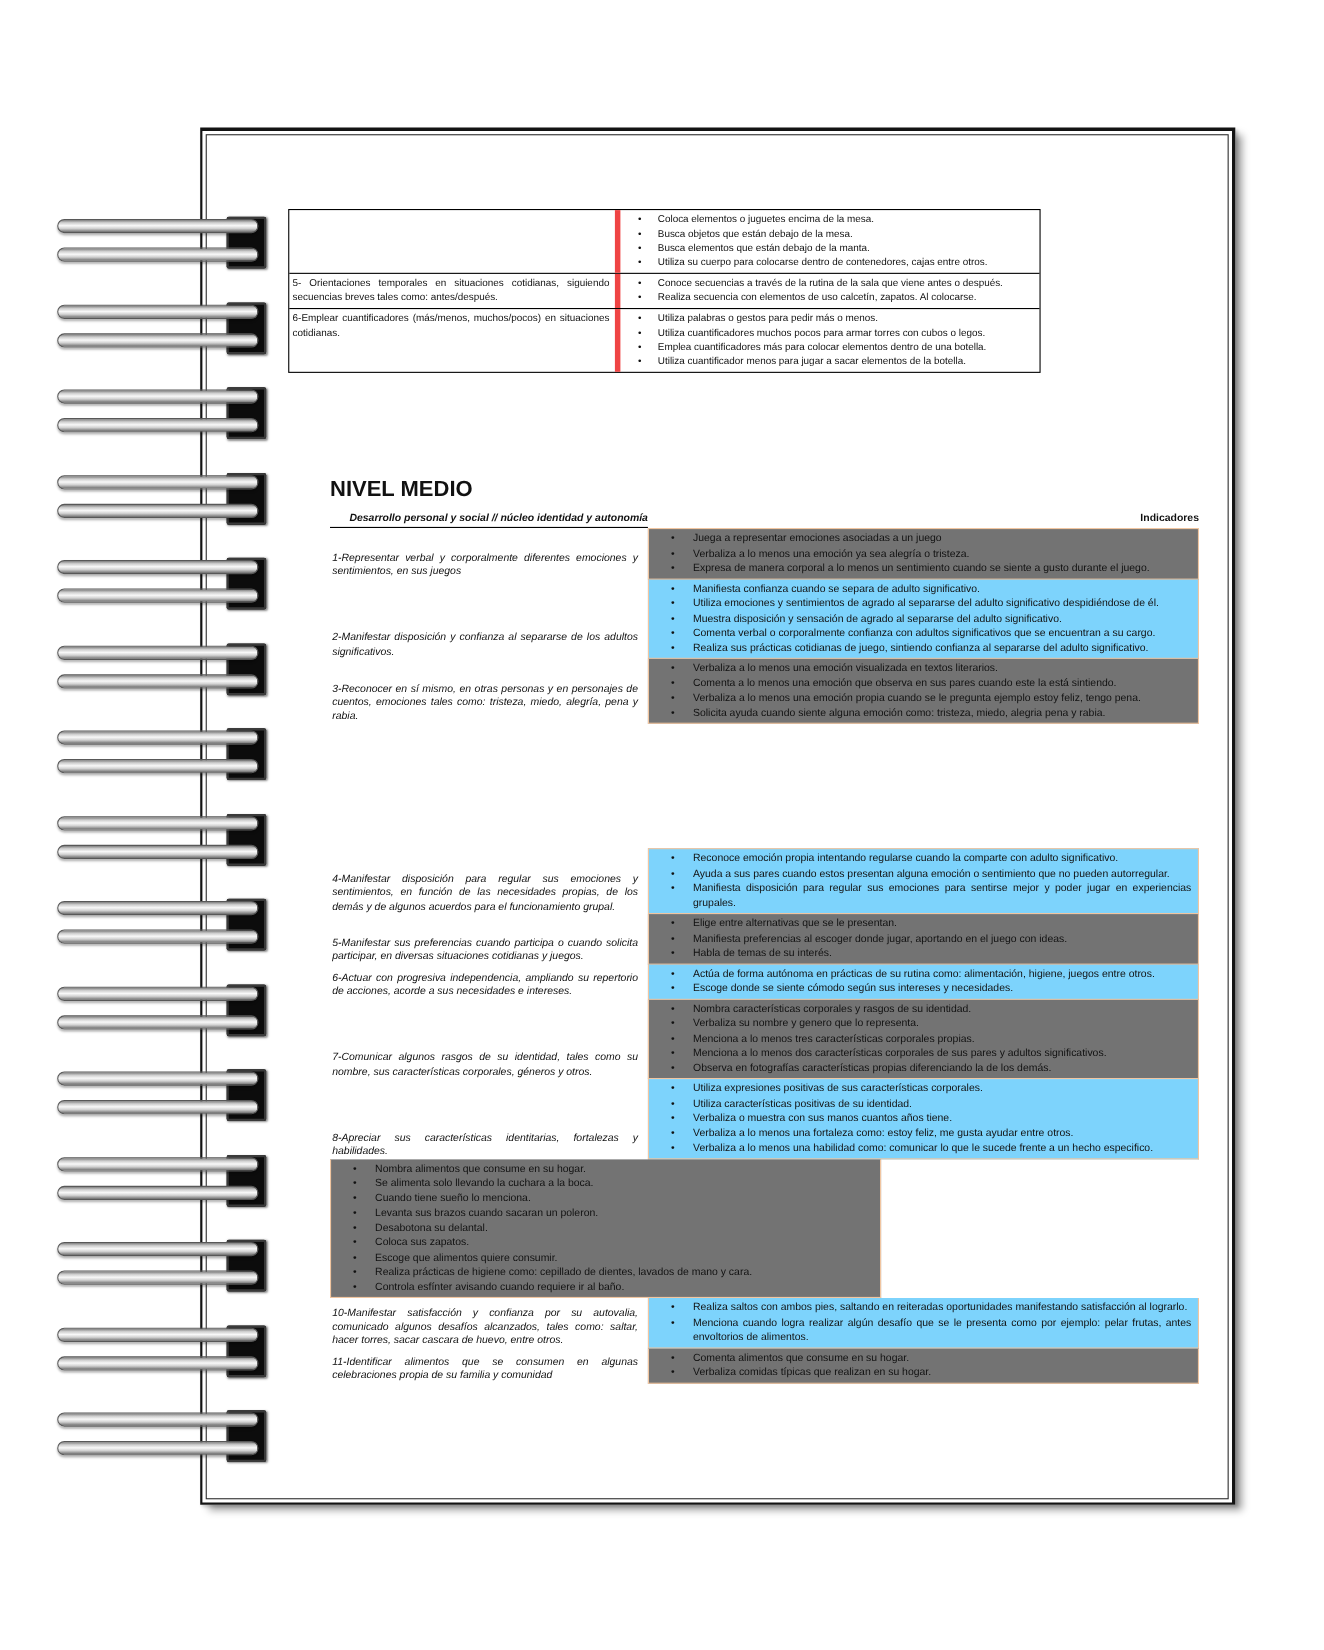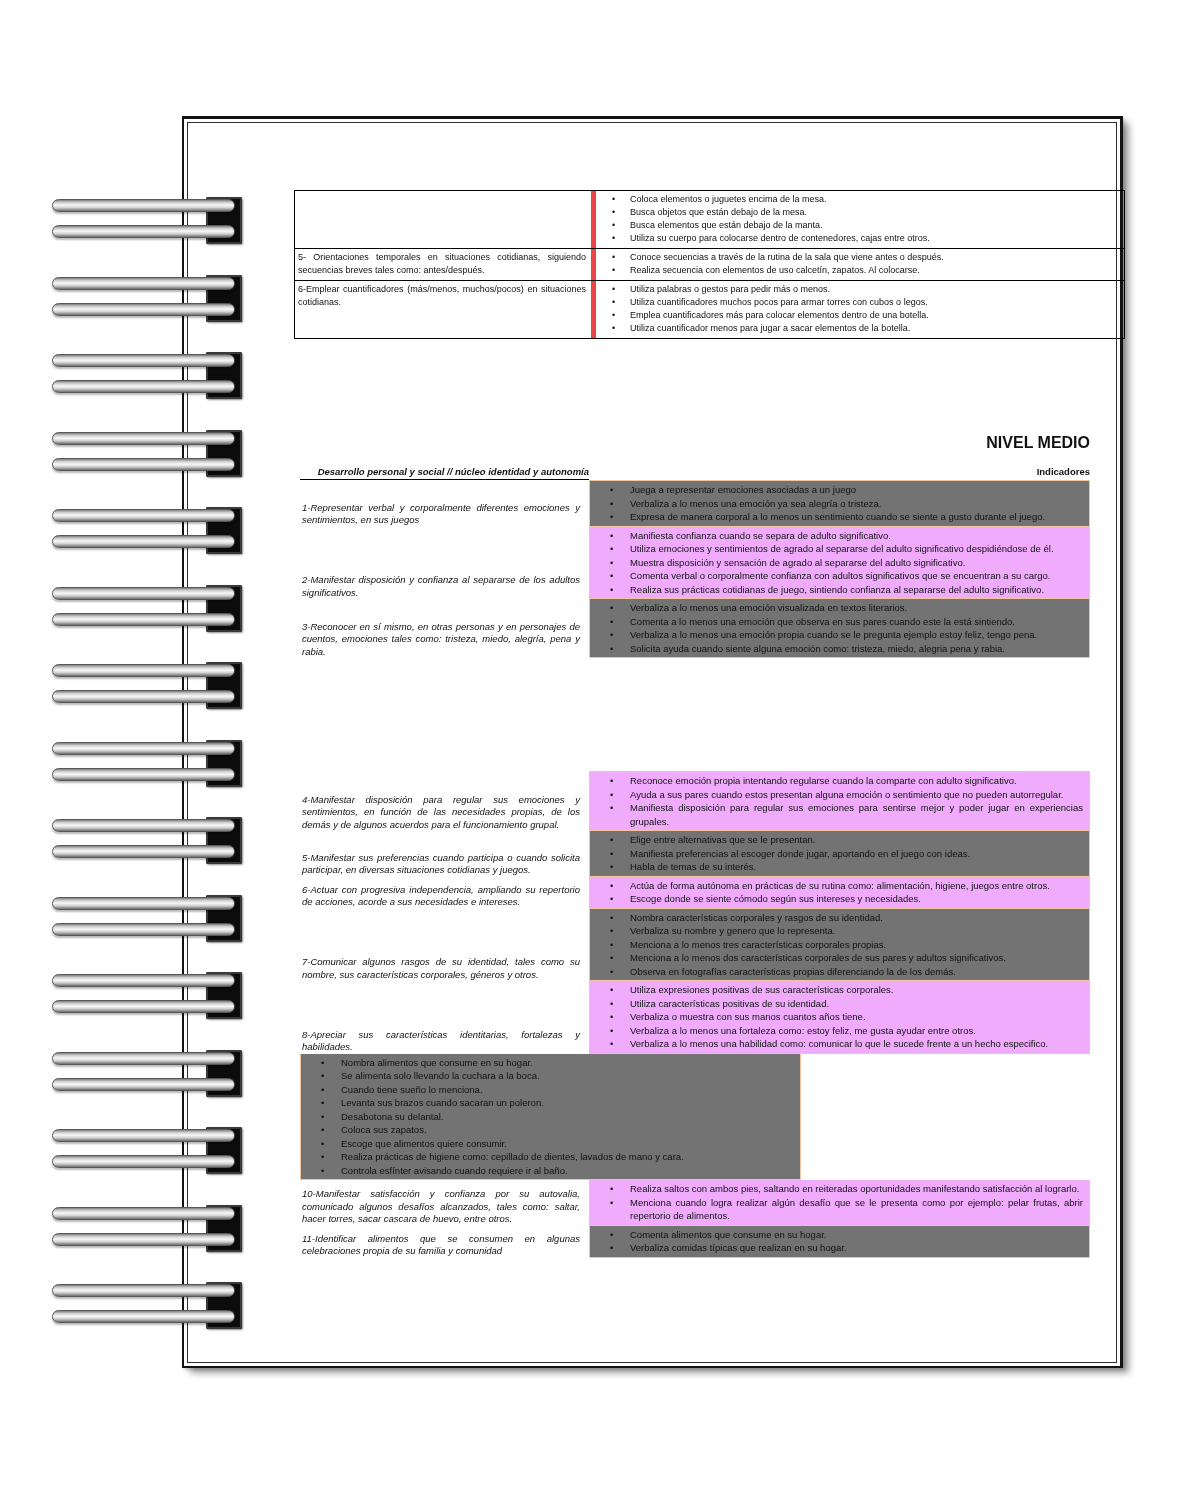--- a/index.html
+++ b/index.html
@@ -18,46 +18,46 @@
   .coil{position:absolute;left:52px;width:190px;height:47px;}
   .hole{position:absolute;right:0;top:0;width:36px;height:47px;background:#0c0c0c;
         border-radius:2px;box-shadow:inset 0 0 0 2px #3a3a3a, 1px 1px 2px rgba(0,0,0,.45);}
   .wire{position:absolute;left:0;width:183px;height:13px;border-radius:7px;
         background:linear-gradient(180deg,#7e7e7e 0%,#cdcdcd 22%,#f8f8f8 47%,#d2d2d2 70%,#6d6d6d 100%);
         border:1px solid #585858;box-shadow:0 2px 2px rgba(0,0,0,.28);box-sizing:border-box;}
   .wire.top{top:2px}
   .wire.bot{top:28px}
 
   
-  .ttable{position:absolute;left:78px;top:71px;width:831px;
-          border:1px solid #000;font-size:9px;line-height:13px;box-sizing:border-box;margin-left:32px;}
+  .ttable{position:absolute;left:78px;top:71px;width:684px;
+          border:1px solid #000;font-size:9px;line-height:13px;box-sizing:border-box;}
   .trow{display:flex;align-items:stretch;}
   .trow + .trow{border-top:1px solid #000;}
   .tleft{width:301px;border-right:5px solid #ef4444;box-sizing:border-box;
          padding:2px 5px 3px 3px;text-align:justify;}
   .tright{flex:1;padding:2px 4px 3px 0;}
   ul.bullets-sm{margin:0;padding:0;list-style:none;}
   ul.bullets-sm li{position:relative;padding-left:34px;text-align:justify;}
   ul.bullets-sm li::before{content:"\2022";position:absolute;left:16px;}
 
   
-  .title{position:absolute;left:116px;top:315px;width:790px;text-align:right;
-         font-size:16px;font-weight:bold;letter-spacing:0;}
+  .title{position:absolute;left:116px;top:315px;width:790px;text-align:left;
+         font-size:20px;font-weight:bold;letter-spacing:0;}
 
   
   .dev-table{position:absolute;left:116px;top:347px;width:790px;font-size:9.5px;}
   .dhead{display:flex;font-weight:bold;}
   .dhead-left{width:289px;box-sizing:border-box;text-align:right;font-style:italic;
               border-bottom:1.5px solid #000;padding-bottom:2px;}
   .dhead-right{width:501px;box-sizing:border-box;text-align:right;padding-bottom:2px;}
   .drow{display:flex;align-items:flex-end;}
   .obj{width:289px;box-sizing:border-box;padding:2px 9px 0 2px;
        font-style:italic;text-align:justify;line-height:12.5px;}
   ul.ind{width:501px;box-sizing:border-box;margin:0;list-style:none;
-         padding:2px 6px 2px 0;border:1px solid #f0c5a0;background:#f0abfc;}
+         padding:2px 6px 2px 0;border:1px solid #f0c5a0;background:#7dd3fc;}
   .drow + .drow ul.ind{border-top:0;}
   ul.ind.peach{background:#737373;}
   ul.ind li{position:relative;padding-left:40px;line-height:13.5px;text-align:justify;}
   ul.ind li::before{content:"\2022";position:absolute;left:20px;}
   .gap{height:113px;}
 </style>
 </head>
 <body>
 
 <div class="page">
@@ -187,21 +187,21 @@
           <li>Coloca sus zapatos.</li>
           <li>Escoge que alimentos quiere consumir.</li>
           <li>Realiza prácticas de higiene como: cepillado de dientes, lavados de mano y cara.</li>
           <li>Controla esfínter avisando cuando requiere ir al baño.</li>
         </ul>
     </div>
     <div class="drow">
       <div class="obj">10-Manifestar satisfacción y confianza por su autovalia, comunicado algunos desafíos alcanzados, tales como: saltar, hacer torres, sacar cascara de huevo, entre otros.</div>
       <ul class="ind">
           <li>Realiza saltos con ambos pies, saltando en reiteradas oportunidades manifestando satisfacción al lograrlo.</li>
-          <li>Menciona cuando logra realizar  algún desafío que se le presenta como por ejemplo: pelar frutas, abrir repertorio de alimentos.</li>
+          <li>Menciona cuando logra realizar  algún desafío que se le presenta como por ejemplo: pelar frutas, antes envoltorios de alimentos.</li>
         </ul>
     </div>
     <div class="drow">
       <div class="obj">11-Identificar alimentos que se consumen en algunas celebraciones propia de su familia y comunidad</div>
       <ul class="ind peach">
           <li>Comenta alimentos que consume en su hogar.</li>
           <li>Verbaliza comidas típicas que realizan en su hogar.</li>
         </ul>
     </div>
   </div>

